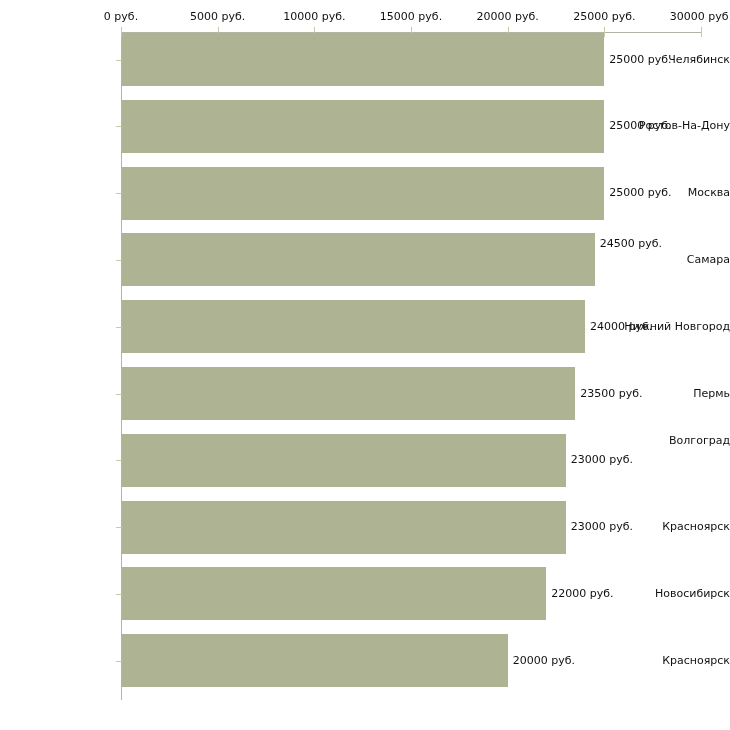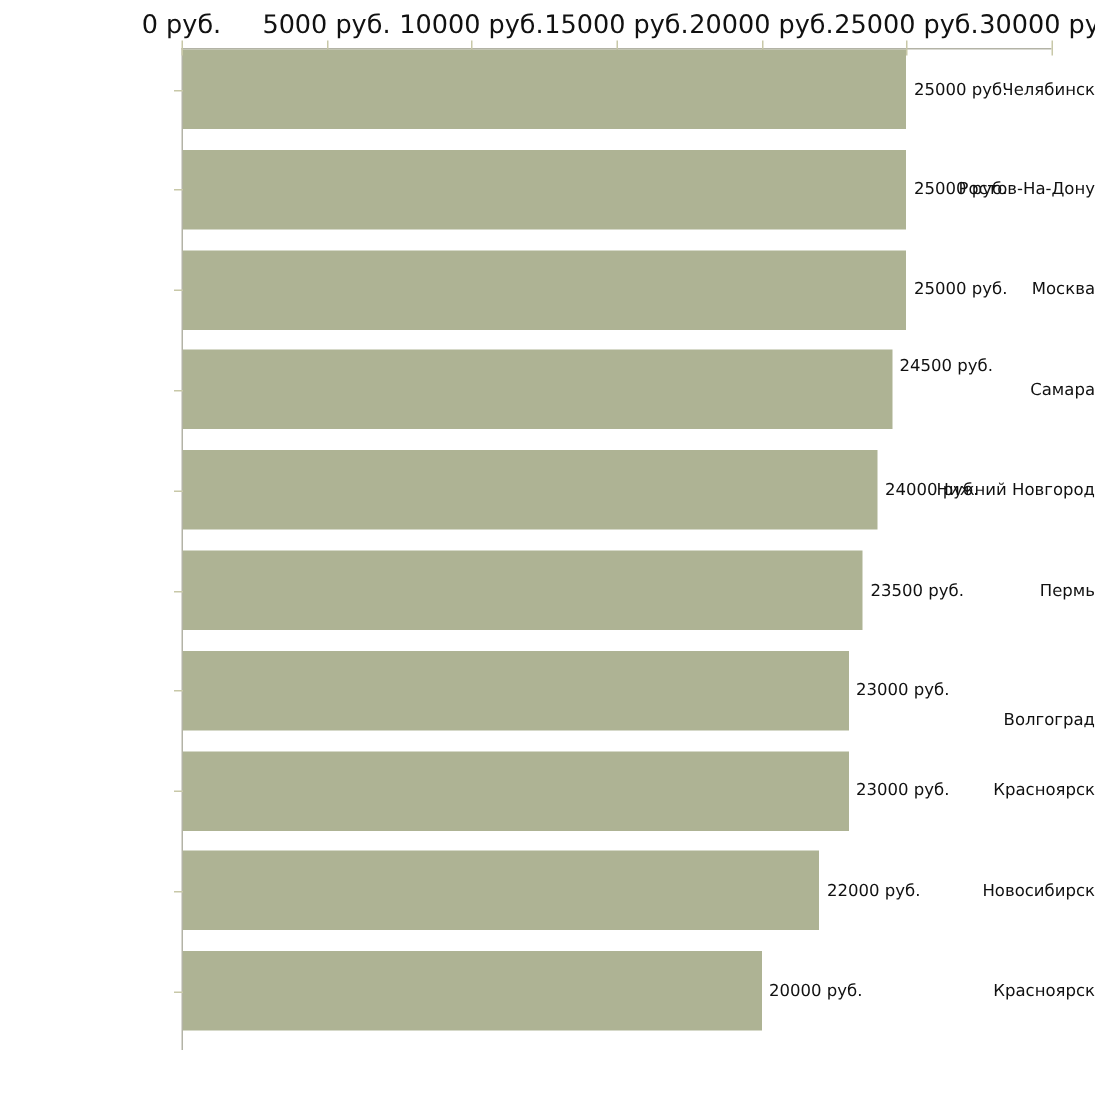--- a/index.html
+++ b/index.html
@@ -40,21 +40,21 @@
   .xtick {
     position: absolute;
     top: 27px;
     width: 1px;
     height: 10px;
     background: #c8c8a8;
   }
   .xtick-label {
     position: absolute;
     top: 11px;
-    font-size: 17px;
+    font-size: 11px;
     color: #111111;
     white-space: nowrap;
     transform: translateX(-50%);
     line-height: 12px;
   }
 
   
   .ytick {
     position: absolute;
     left: 116px;
@@ -122,21 +122,21 @@
       <div class="cat-label" style="top: 126.3px;">Ростов-На-Дону</div>
       <div class="ytick" style="top: 193px;"></div>
       <div class="cat-label" style="top: 193.1px;">Москва</div>
       <div class="ytick" style="top: 260px;"></div>
       <div class="cat-label" style="top: 259.9px;">Самара</div>
       <div class="ytick" style="top: 327px;"></div>
       <div class="cat-label" style="top: 326.7px; padding-left: 23px;">Нижний Новгород</div>
       <div class="ytick" style="top: 394px;"></div>
       <div class="cat-label" style="top: 393.5px;">Пермь</div>
       <div class="ytick" style="top: 460px;"></div>
-      <div class="cat-label" style="top: 480px;">Волгоград</div>
+      <div class="cat-label" style="top: 441px;">Волгоград</div>
       <div class="ytick" style="top: 527px;"></div>
       <div class="cat-label" style="top: 527.1px;">Красноярск</div>
       <div class="ytick" style="top: 594px;"></div>
       <div class="cat-label" style="top: 593.9px;">Новосибирск</div>
       <div class="ytick" style="top: 661px;"></div>
       <div class="cat-label" style="top: 660.7px;">Красноярск</div>
     </div>
 
   <div id="bars-layer">
       <div class="bar" title="Челябинск — 25000 руб." style="top: 33px; height: 53px; width: 482.333px; background: rgb(174, 179, 148);"></div>

